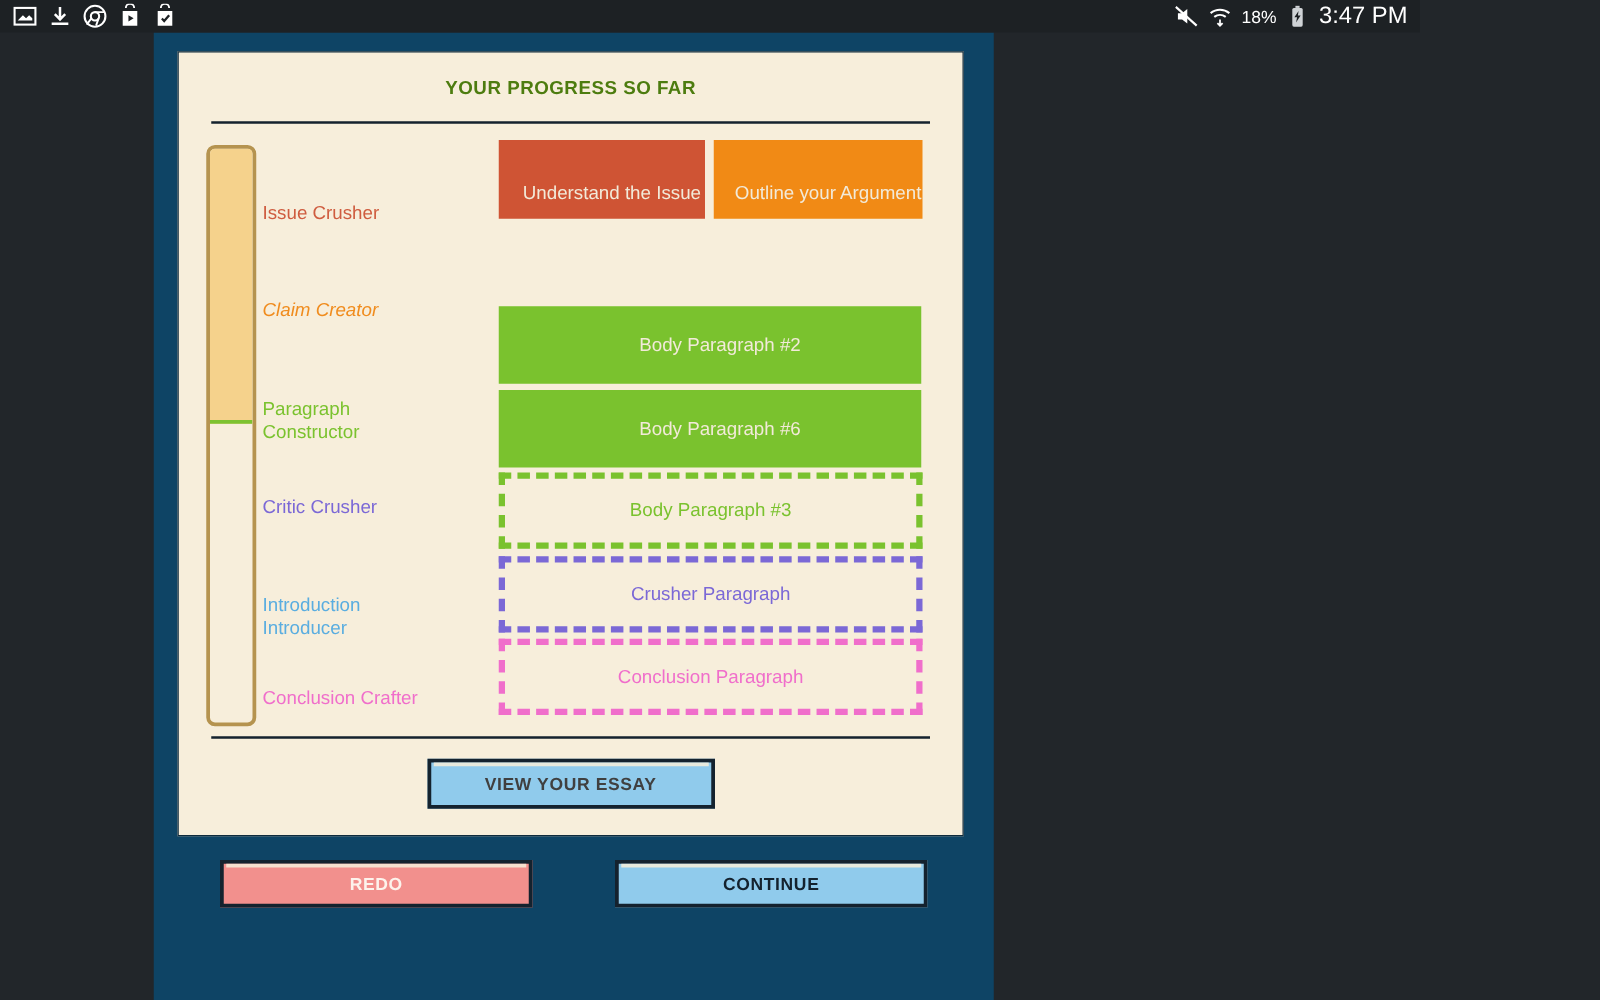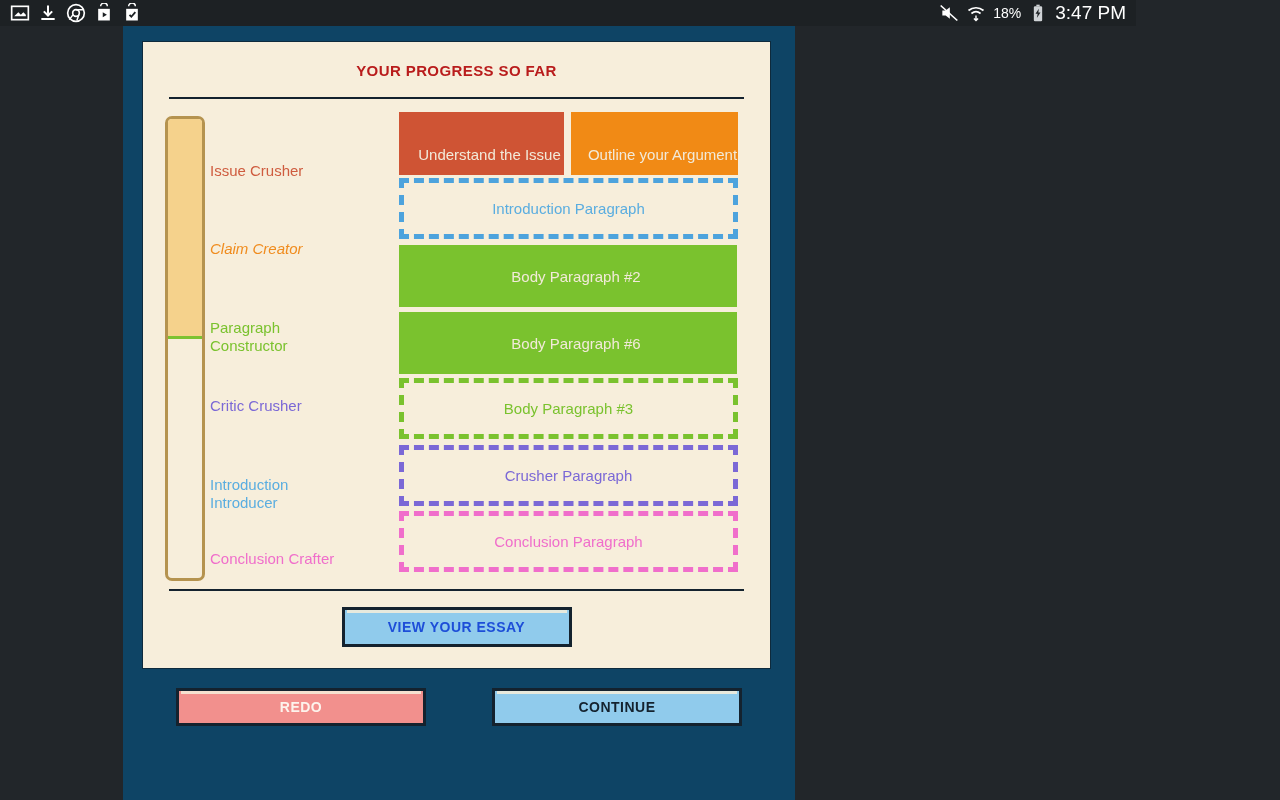--- a/index.html
+++ b/index.html
@@ -37,21 +37,21 @@
   .card {
     position: absolute; top: 15px; left: 19px;
     width: 629px; height: 628px;
     background: #f7eedb;
     border: 1px solid #123;
     border-color: #0e2a3c;
   }
 
   .card-title {
     text-align: center;
-    color: #b91c1c;
+    color: #4d7c0f;
     font-size: 15px;
     font-weight: bold;
     letter-spacing: .4px;
     margin-top: 20px;
   }
   .rule {
     height: 2px; background: #14222e;
     margin: 18px 26px 0 26px;
   }
   .rule.bottom { margin-top: 0; }
@@ -127,21 +127,21 @@
   .btn::before {
     content: "";
     position: absolute; left: 2px; right: 2px; top: 0;
     height: 3px;
     background: #f7eedb;
     opacity: .85;
   }
   .btn-view {
     width: 230px; height: 40px;
     background: #90cbec;
-    color: #1d4ed8;
+    color: #404040;
     line-height: 34px;
   }
   .footer-btns {
     position: absolute;
     left: 0; top: 662px;
     width: 672px;
     display: flex;
     justify-content: center;
     gap: 66px;
   }
@@ -246,21 +246,20 @@
 Introducer</div>
         <div class="stage-label" style="top:451px; color:#f06ecb;">Conclusion Crafter</div>
       </div>
 
       <div class="blocks">
 
         <div class="blk solid row-top" style="left:0px; top:13px; width:165px; height:63px; background:#cf5434;">Understand the Issue</div>
 
         <div class="blk solid row-top" style="left:172px; top:13px; width:167px; height:63px; background:#f18a15;">Outline your Argument</div>
 
-        <div class="blk dashed" style="left:0px; top:79px; width:339px; height:61px; border:5px dashed #4da3dd; color:#5aade0;">Introduction Paragraph</div>
 
         <div class="blk solid" style="left:0px; top:146px; width:338px; height:62px; background:#7ac22e;">Body Paragraph #2</div>
 
         <div class="blk solid" style="left:0px; top:213px; width:338px; height:62px; background:#7ac22e;">Body Paragraph #6</div>
 
         <div class="blk dashed" style="left:0px; top:279px; width:339px; height:61px; border:5px dashed #7ac22e; color:#7ac22e;">Body Paragraph #3</div>
 
         <div class="blk dashed" style="left:0px; top:346px; width:339px; height:61px; border:5px dashed #7b68d6; color:#7b68d6;">Crusher Paragraph</div>
 
         <div class="blk dashed" style="left:0px; top:412px; width:339px; height:61px; border:5px dashed #f06ecb; color:#f06ecb;">Conclusion Paragraph</div>

